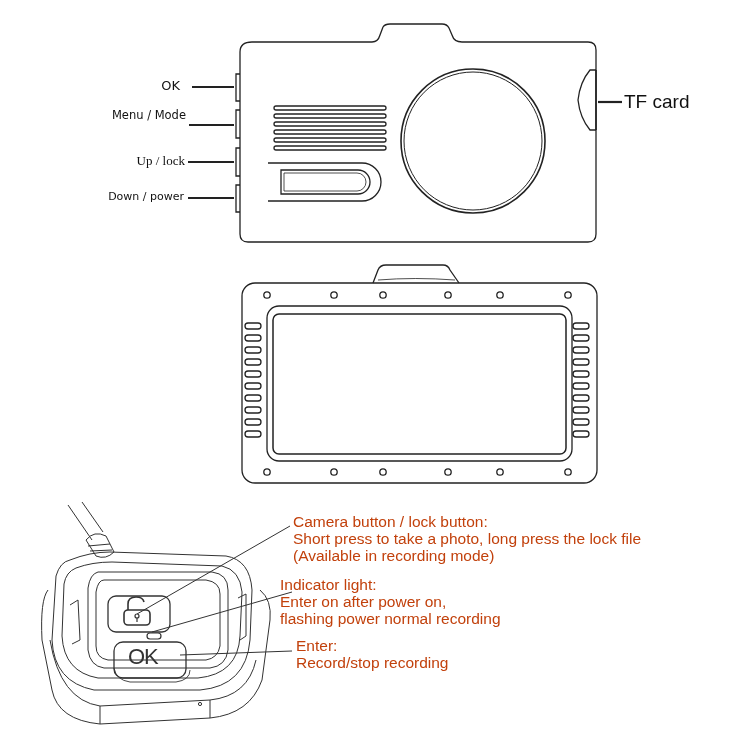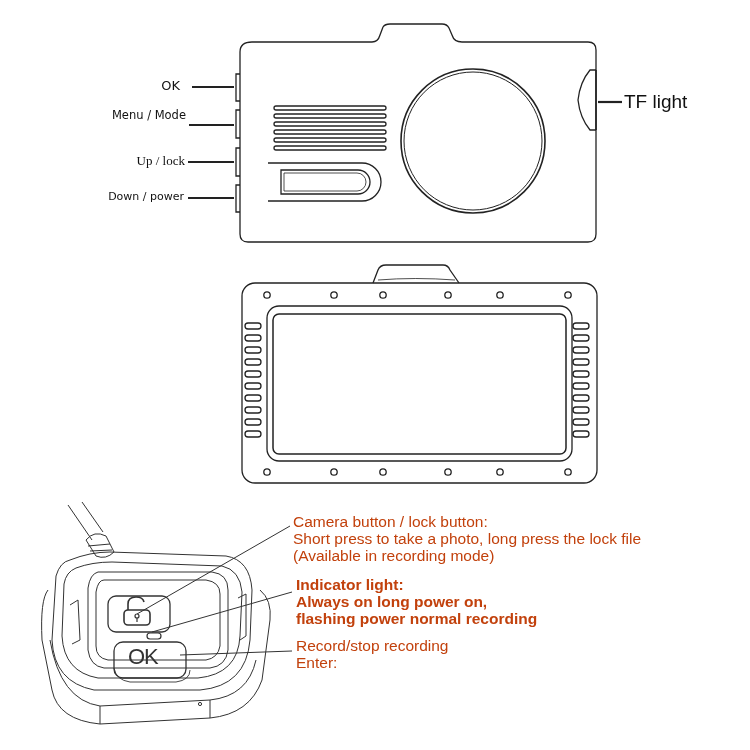--- a/index.html
+++ b/index.html
@@ -139,30 +139,30 @@
     </g>
   </svg>
 
   <span class="lbl" style="left:128px;top:644px;font-size:22px;font-family:'Liberation Sans',sans-serif;color:#333;letter-spacing:-1px;">OK</span>
 
   <span class="lbl side-lbl" style="right:570px;top:78px;font-size:13px;">OK</span>
   <span class="lbl side-lbl" style="right:564px;top:108px;text-align:right;">Menu / Mode</span>
   <span class="lbl side-lbl" style="right:565px;top:153px;font-size:13px;font-family:Liberation Serif, serif;">Up / lock</span>
   <span class="lbl side-lbl" style="right:566px;top:190px;font-size:11px;">Down / power</span>
 
-  <span class="lbl tf-lbl" style="left:624px;top:91px;">TF light</span>
+  <span class="lbl tf-lbl" style="left:624px;top:91px;">TF card</span>
 
   <div class="desc" style="left:293px;top:513px;">
     <div>Camera button / lock button:</div>
     <div>Short press to take a photo, long press the lock file</div>
     <div>(Available in recording mode)</div>
   </div>
-  <div class="desc" style="left:296px;top:576px;font-weight:bold;">
+  <div class="desc" style="left:280px;top:576px;">
     <div>Indicator light:</div>
-    <div>Always on long power on,</div>
+    <div>Enter on after power on,</div>
     <div>flashing power normal recording</div>
   </div>
   <div class="desc" style="left:296px;top:637px;">
+    <div>Enter:</div>
     <div>Record/stop recording</div>
-    <div>Enter:</div>
   </div>
 
 </div>
 
 </body></html>

